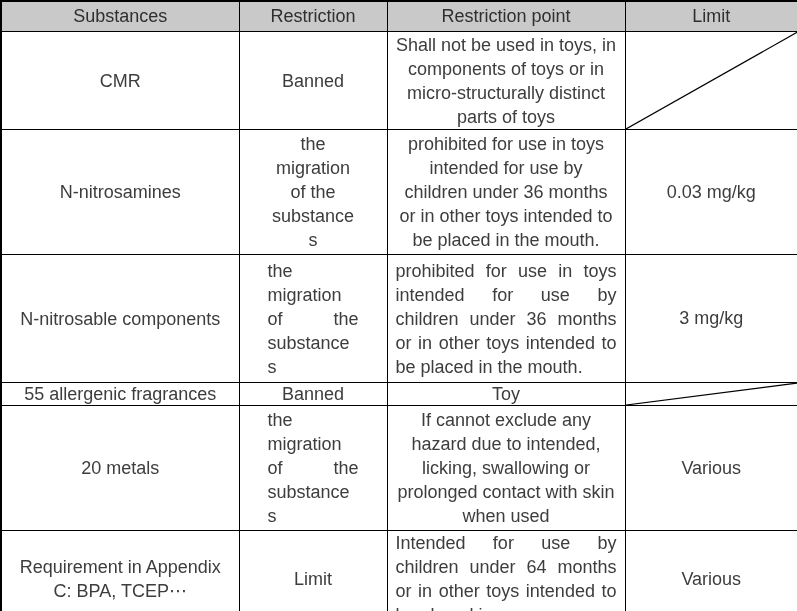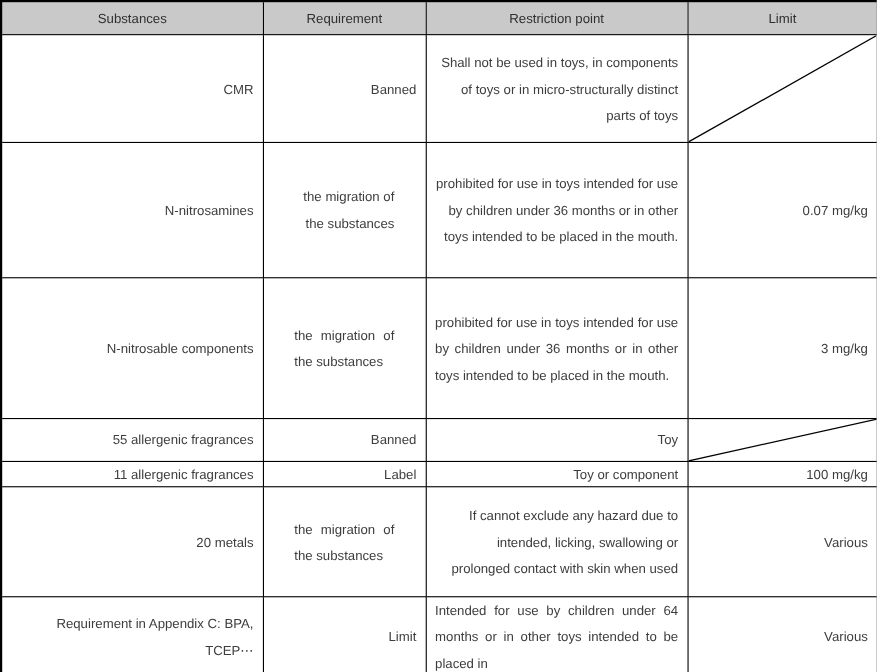--- a/index.html
+++ b/index.html
@@ -18,41 +18,41 @@
     width:797px;
     border:2px solid var(--border);
   }
   col.c1{width:238px}
   col.c2{width:148px}
   col.c3{width:238px}
   col.c4{width:173px}
   th,td{
     border:1.5px solid var(--border);
     color:var(--text);
-    font-size:12px;
+    font-size:18px;
     vertical-align:middle;
     overflow:hidden;
     word-wrap:break-word;
   }
   th{
     background:var(--header-bg);
     font-weight:400;
     text-align:center;
     height:27px;
     padding:1px 4px;
     color:#2f2f2f;
   }
-  td{padding:2px 8px;text-align:right;}
+  td{padding:2px 8px;text-align:center;}
   td.pad-req{padding:2px 28px;}
   .ml{line-height:24px;padding-top:0;padding-bottom:0;}
   .just{text-align:justify;}
   tr.r-cmr{height:98px}
   tr.r-nitrosamines{height:123px}
   tr.r-nitrosable{height:128px}
-  tr.r-55frag{height:39px}
+  tr.r-55frag{height:23px}
   tr.r-11frag{height:22px}
   tr.r-metals{height:100px}
   tr.r-appc{height:72px}
   tr.r-55frag td, tr.r-11frag td{line-height:18px;}
   td.diag{position:relative;padding:0;}
   td.diag svg{position:absolute;left:0;top:0;width:100%;height:100%;display:block;}
   td.diag line{stroke:var(--border);stroke-width:1.2;}
 </style>
 </head>
 <body>
@@ -60,64 +60,58 @@
 <table>
   <colgroup>
     <col class="c1">
       <col class="c2">
       <col class="c3">
       <col class="c4">
   </colgroup>
   <thead>
     <tr>
       <th>Substances</th>
-      <th>Requirement</th>
+      <th>Restriction</th>
       <th>Restriction point</th>
       <th>Limit</th>
     </tr>
   </thead>
   <tbody>
     <tr class="r-cmr">
       <td class="ml">CMR</td>
       <td class="ml">Banned</td>
       <td class="ml">Shall not be used in toys, in components of toys or in micro-structurally distinct parts of toys</td>
       <td class="diag">
         <svg viewBox="0 0 100 100" preserveAspectRatio="none" aria-hidden="true">
             <line x1="0" y1="100" x2="100" y2="0" vector-effect="non-scaling-stroke"></line>
           </svg>
       </td>
     </tr>
     <tr class="r-nitrosamines">
       <td class="ml">N-nitrosamines</td>
       <td class="ml pad-req">the migration of the substances</td>
       <td class="ml">prohibited for use in toys intended for use by children under 36 months or in other toys intended to be placed in the mouth.</td>
-      <td>0.07 mg/kg</td>
+      <td>0.03 mg/kg</td>
     </tr>
     <tr class="r-nitrosable">
       <td class="ml">N-nitrosable components</td>
       <td class="ml pad-req just">the migration of the substances</td>
       <td class="ml just">prohibited for use in toys intended for use by children under 36 months or in other toys intended to be placed in the mouth.</td>
       <td>3 mg/kg</td>
     </tr>
     <tr class="r-55frag">
       <td>55 allergenic fragrances</td>
       <td>Banned</td>
       <td>Toy</td>
       <td class="diag">
         <svg viewBox="0 0 100 100" preserveAspectRatio="none" aria-hidden="true">
             <line x1="0" y1="100" x2="100" y2="0" vector-effect="non-scaling-stroke"></line>
           </svg>
       </td>
     </tr>
-    <tr class="r-11frag">
-      <td>11 allergenic fragrances</td>
-      <td>Label</td>
-      <td>Toy or component</td>
-      <td>100 mg/kg</td>
-    </tr>
     <tr class="r-metals">
       <td class="ml">20 metals</td>
       <td class="ml pad-req just">the migration of the substances</td>
       <td class="ml">If cannot exclude any hazard due to intended, licking, swallowing or prolonged contact with skin when used</td>
       <td>Various</td>
     </tr>
     <tr class="r-appc">
       <td class="ml">Requirement in Appendix C: BPA, TCEP⋯</td>
       <td class="ml">Limit</td>
       <td class="ml just">Intended for use by children under 64 months or in other toys intended to be placed in</td>

